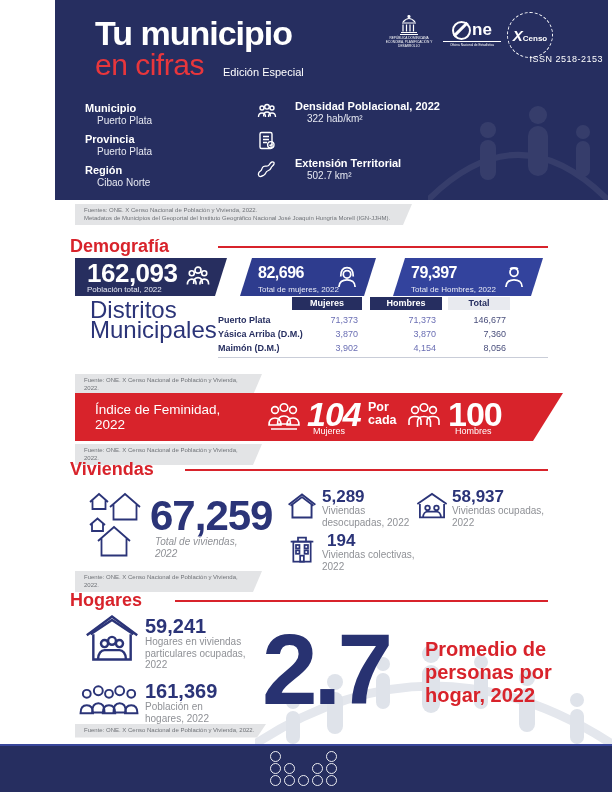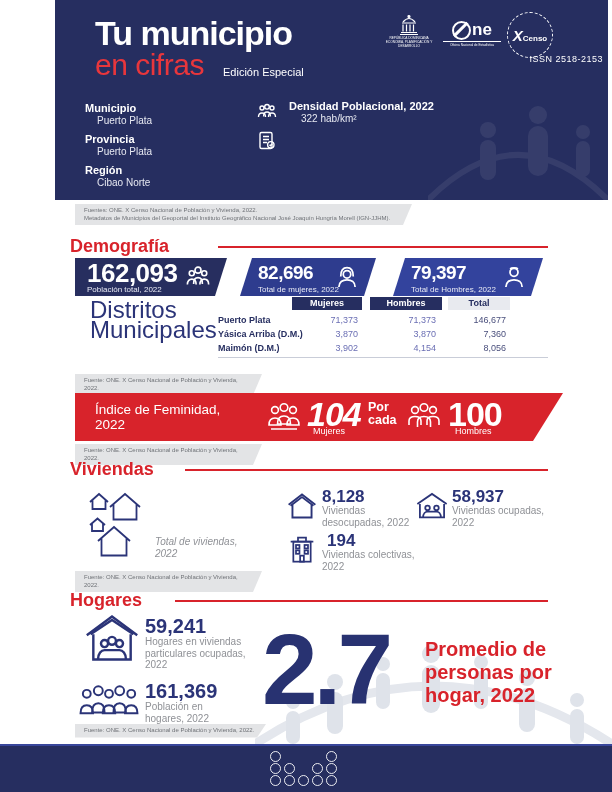--- a/index.html
+++ b/index.html
@@ -26,40 +26,40 @@
   .censo-logo{left:452px;top:12px;width:44px;height:44px;border:1.6px dashed #fff;border-radius:50%;
               display:flex;align-items:center;justify-content:center;color:#fff;}
   .censo-inner{font-size:8px;font-weight:bold;}
   .censo-x{font-size:15px;font-style:italic;font-weight:bold;}
 
   .info-left{left:30px;top:102px;}
   .info-right{left:200px;top:100px;}
   .info-item{margin-bottom:6px;}
   .info-label{font-size:11px;font-weight:bold;color:#fff;line-height:13px;}
   .info-value{font-size:10px;color:#e7e9f2;line-height:12px;padding-left:12px;}
-  .info-row{display:flex;gap:10px;margin-bottom:4px;align-items:flex-start;}
+  .info-row{display:flex;gap:16px;margin-bottom:4px;align-items:flex-start;}
   .info-ic{width:24px;height:24px;flex:0 0 24px;color:#fff;}
 
   
   .strip{background:#e3e4e6;color:#6f7277;font-size:6px;line-height:7.5px;padding:3px 10px 3px 9px;
          clip-path:polygon(0 0,100% 0,calc(100% - 9px) 100%,0 100%);}
   .strip1{left:75px;top:204px;width:318px;}
   .strip2{left:75px;top:374px;width:168px;}
   .strip3{left:75px;top:444px;width:168px;}
   .strip4{left:75px;top:571px;width:168px;}
   .strip5{left:75px;top:724px;width:172px;}
 
   
   .sec-title{font-size:18px;font-weight:bold;color:#d8232b;}
   .sec-line{height:2px;background:#d8232b;}
 
   
   .statbox{top:258px;height:38px;color:#fff;}
   .statbox .inner{position:absolute;left:12px;top:3px;}
-  .stat-val{font-size:19px;font-weight:bold;line-height:24px;letter-spacing:-.5px;}
+  .stat-val{font-size:16px;font-weight:bold;line-height:24px;letter-spacing:-.5px;}
   .stat-lab{font-size:8px;line-height:9px;color:#e8eaf4;}
   .stat-ic{position:absolute;right:14px;top:4px;width:30px;height:30px;color:#fff;}
   .sb1{left:75px;width:152px;background:#272e5f;clip-path:polygon(0 0,100% 0,calc(100% - 12px) 100%,0 100%);}
   .sb1 .stat-val{font-size:26px;}
   .sb2{left:240px;width:136px;background:#2e3c8e;clip-path:polygon(12px 0,100% 0,calc(100% - 12px) 100%,0 100%);}
   .sb3{left:393px;width:150px;background:#33439d;clip-path:polygon(12px 0,100% 0,calc(100% - 12px) 100%,0 100%);}
   .sb2 .inner,.sb3 .inner{left:18px;}
 
   
   .dist-title{left:90px;top:300px;font-size:24px;line-height:20px;color:#2b3478;}
@@ -190,20 +190,31 @@
       <div class="info-row">
         <span class="info-ic">
           <svg viewBox="0 0 24 24" fill="none" stroke="currentColor" stroke-width="1.4">
             <rect x="5" y="3.5" width="12" height="16" rx="1.5"></rect>
             <path d="M8 7.5 h6 M8 10.5 h6 M8 13.5 h4"></path>
             <circle cx="15.8" cy="15.8" r="3.2"></circle>
               <path d="M14.5 15.8 l1 1 l1.8-2"></path>
             </svg>
         </span>
       </div>
+      <div class="info-row">
+        <span class="info-ic">
+          <svg viewBox="0 0 24 24" fill="none" stroke="currentColor" stroke-width="1.3">
+            <path d="M4 19 c-1.5-2 0-4 1.5-5 c2-1.3 1-3.5 3-4.5 c2-1 3 .5 5-1 c1.5-1.1 1.5-3 3.5-3.5 c1.5-.4 2.5 .6 2 2 c-.7 2-2.5 2-3 4 c-.5 2-2 2.5-3.5 3 c-2 .7-1.5 3-3.5 4 c-1.5 .8-4 2.5-5 1z"></path>
+            </svg>
+        </span>
+        <div>
+          <div class="info-label">Extensión Territorial</div>
+          <div class="info-value">502.7 km²</div>
+        </div>
+      </div>
     </div>
   </div>
 
   <div class="abs strip strip1">
     <div>Fuentes: ONE. X Censo Nacional de Población y Vivienda, 2022.</div>
     <div>Metadatos de Municipios del Geoportal del Instituto Geográfico Nacional José Joaquín Hungría Morell (IGN-JJHM).</div>
   </div>
 
   <div class="abs sec-title" style="left:70px;top:236px;">Demografía</div>
   <div class="abs sec-line" style="left:218px;top:246px;width:330px;"></div>
@@ -332,33 +343,34 @@
   <div class="abs sec-line" style="left:185px;top:469px;width:363px;"></div>
 
   <span class="abs nav-ic" style="left:88px;top:484px;width:64px;height:88px;">
     <svg viewBox="0 0 64 86" fill="none" stroke="currentColor" stroke-width="1.8">
       <path d="M2 17 l9-8 l9 8 M4.5 15.5 v8.5 h13 v-8.5"></path>
       <path d="M22 22 l15-13 l15 13 M25.5 19.5 v15 h23 v-15"></path>
       <path d="M2 40 l7.5-6.5 l7.5 6.5 M4 38.5 v7.5 h11 v-7.5"></path>
       <path d="M10 56 l16-14 l16 14 M13.5 53.5 v17 h25 v-17"></path>
       </svg>
   </span>
+  <div class="abs num-big viv-total-val">67,259</div>
   <div class="abs lbl-gray" style="left:155px;top:536px;font-style:italic;">
     <div>Total de viviendas,</div>
     <div>2022</div>
   </div>
 
   <span class="abs nav-ic" style="left:286px;top:492px;width:32px;height:28px;">
     <svg viewBox="0 0 24 22" fill="none" stroke="currentColor" stroke-width="1.5">
       <path d="M1.5 10 L12 2 L22.5 10"></path>
         <path d="M3 10.8 L12 4 L21 10.8"></path>
         <path d="M4.5 10 V20 H19.5 V10"></path>
       </svg>
   </span>
-  <div class="abs num-big viv-item-val" style="left:322px;top:487px;">8,128</div>
+  <div class="abs num-big viv-item-val" style="left:322px;top:487px;">5,289</div>
   <div class="abs lbl-gray" style="left:322px;top:505px;">
     <div>Viviendas</div>
     <div>desocupadas, 2022</div>
   </div>
 
   <span class="abs nav-ic" style="left:414px;top:492px;width:36px;height:28px;">
     <svg viewBox="0 0 26 22" fill="none" stroke="currentColor" stroke-width="1.4">
       <path d="M1.5 9.5 L13 1.5 L24.5 9.5"></path>
         <path d="M3.5 9.5 V20 H22.5 V9.5"></path>
       <circle cx="9.5" cy="12.5" r="1.8"></circle>

